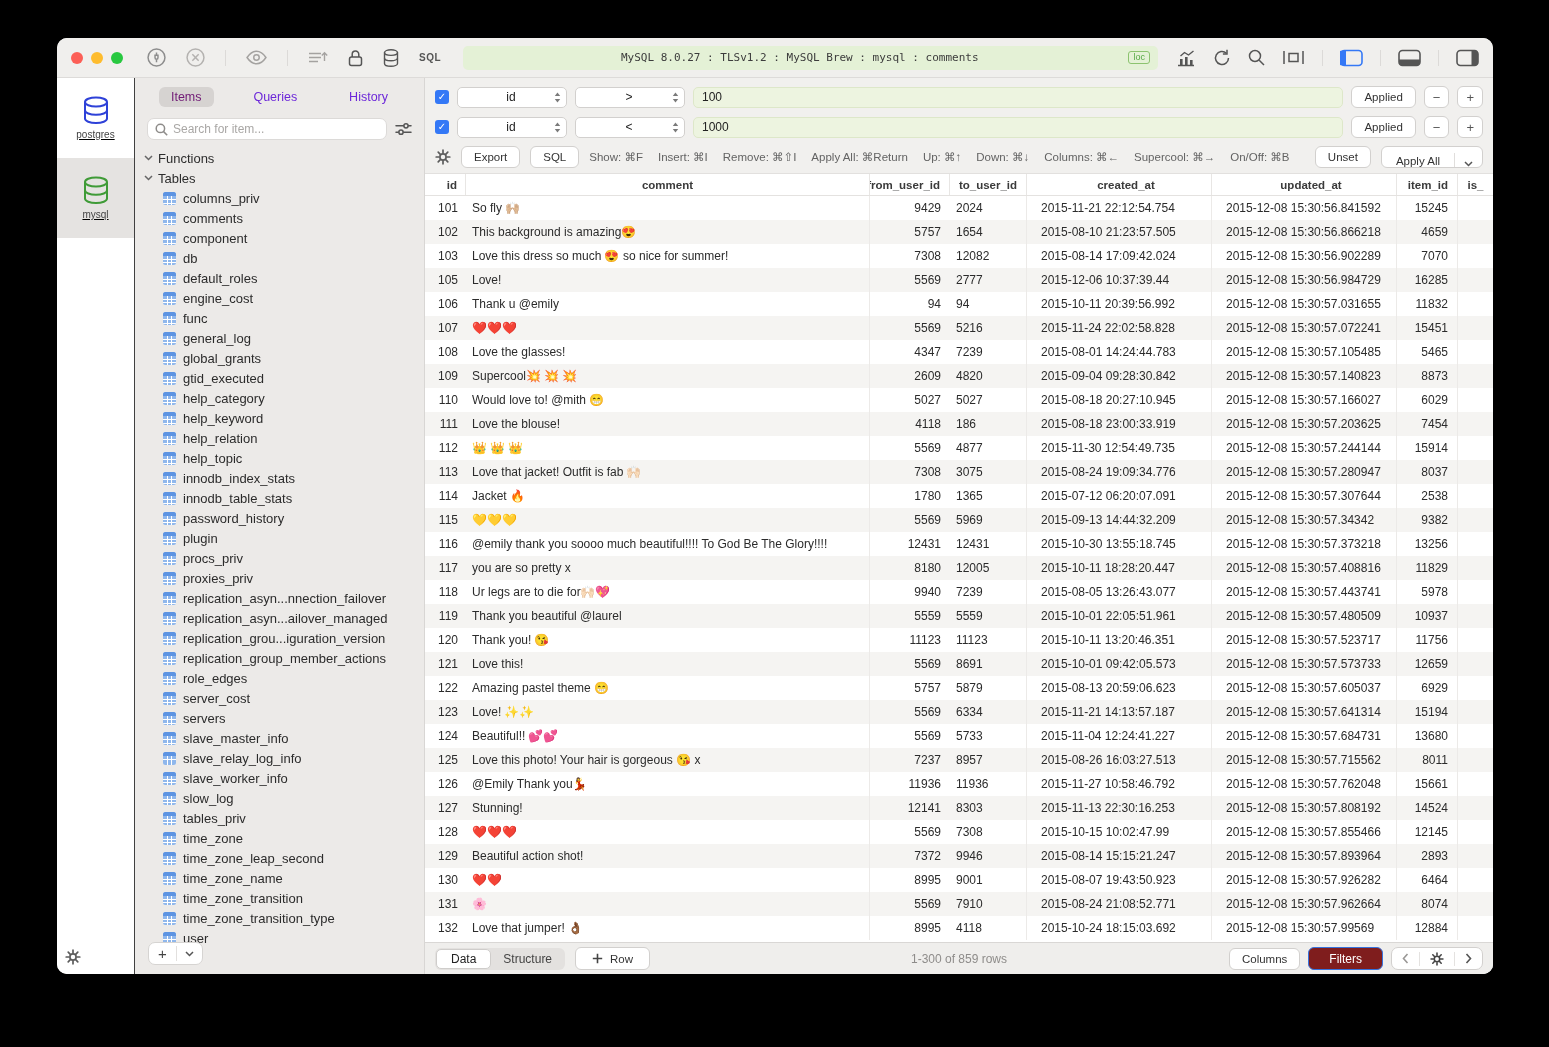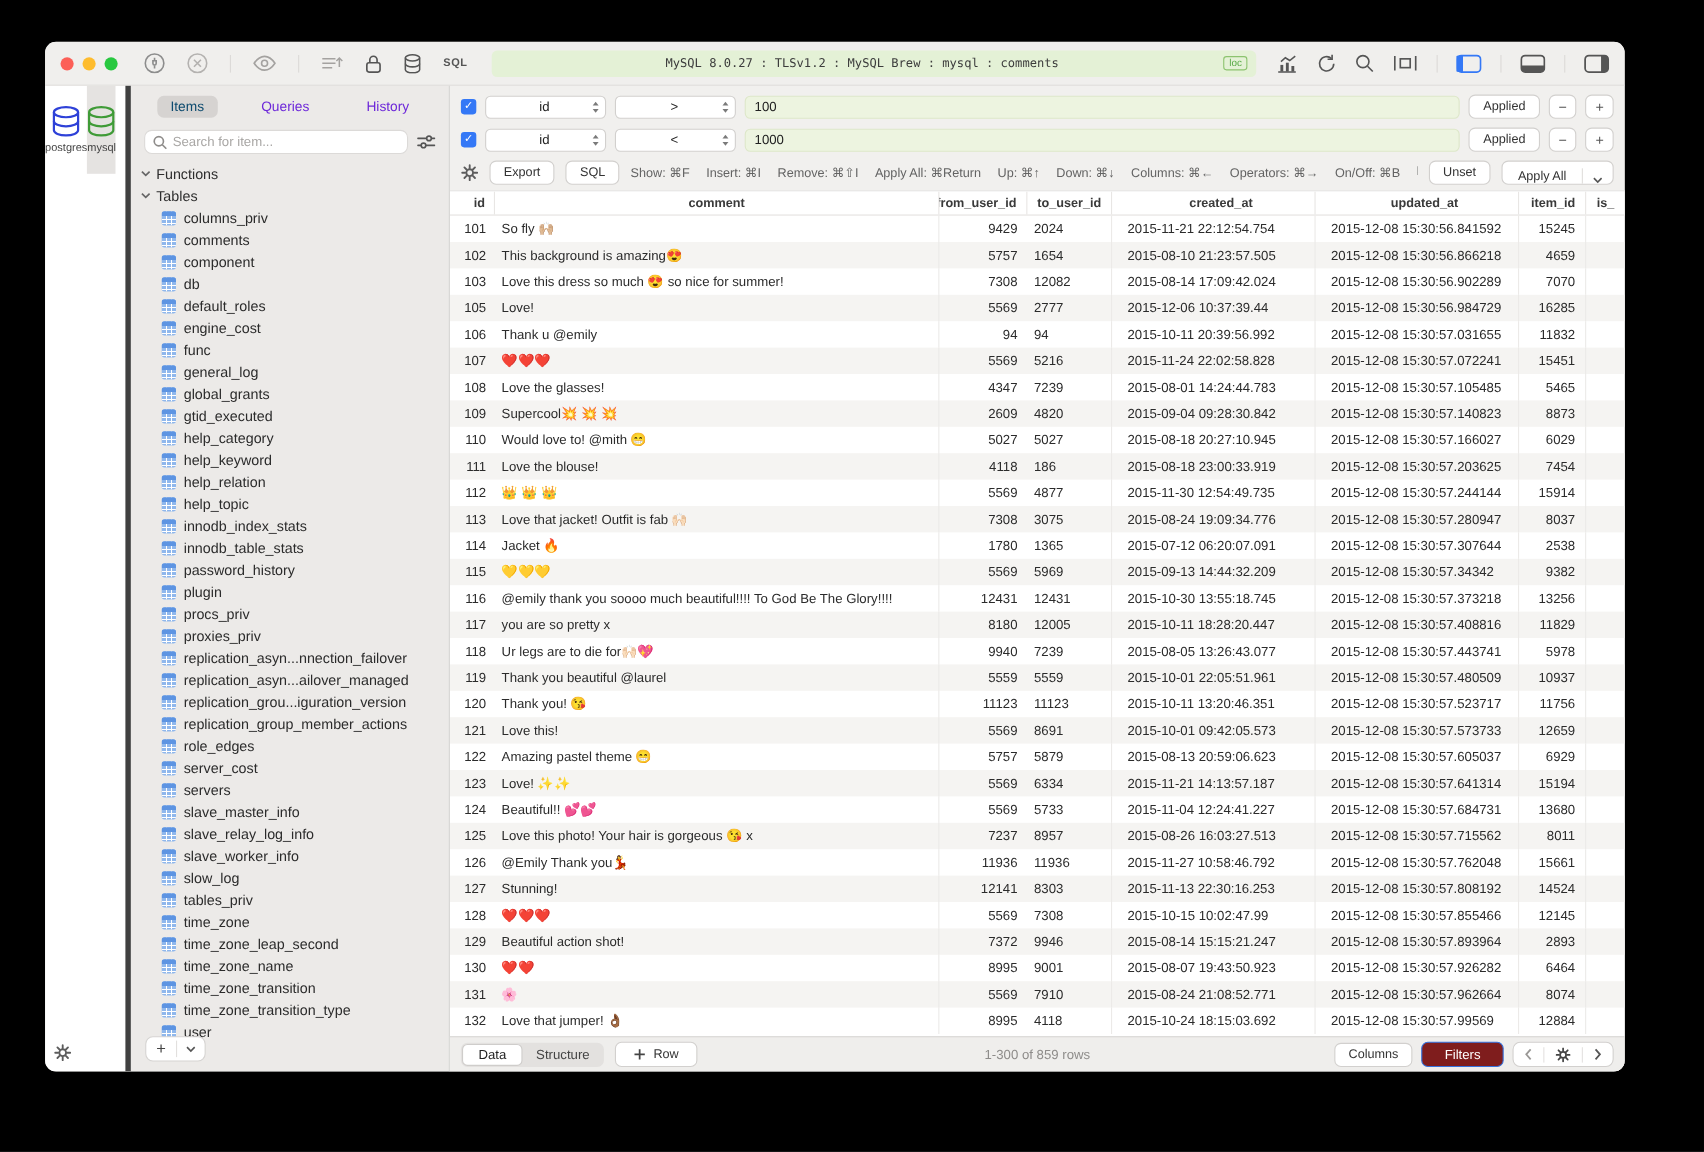--- a/index.html
+++ b/index.html
@@ -1,46 +1,46 @@
 <!DOCTYPE html>
 <html><head>
 <meta charset="utf-8">
 <style>
   * { margin:0; padding:0; box-sizing:border-box; }
   html,body { width:1549px; height:1047px; background:#000; font-family:"Liberation Sans", sans-serif; overflow:hidden; }
-  .window { position:absolute; left:41px; top:38px; width:1436px; height:936px; background:#f1f0ee; border-radius:10px; overflow:hidden; box-shadow:0 22px 70px rgba(0,0,0,.65); display:flex; flex-direction:column; }
+  .window { position:absolute; left:57px; top:38px; width:1436px; height:936px; background:#f1f0ee; border-radius:10px; overflow:hidden; box-shadow:0 22px 70px rgba(0,0,0,.65); display:flex; flex-direction:column; }
 
   
   .titlebar { height:40px; flex:0 0 40px; background:#f0efed; border-bottom:1px solid #dddbd9; display:flex; align-items:center; padding:0 14px; }
   .traffic { display:flex; gap:8px; margin-right:24px; }
   .light { width:12px; height:12px; border-radius:50%; }
   .light.red{background:#fc5f57}.light.yellow{background:#febc2e}.light.green{background:#28c840}
   .tb-icons { display:flex; align-items:center; gap:20px; color:#8d8d8d; }
   .tb-sep { width:1px; height:16px; background:#dcdad8; }
   .sql-label { font-size:10px; font-weight:bold; color:#555; letter-spacing:.5px; }
   .conn-bar { margin-left:22px; width:762px; height:24px; background:#e4f1d6; border-radius:5px; display:flex; align-items:center; padding:0 8px; }
   .conn-title { flex:1; text-align:center; font-family:"DejaVu Sans Mono", monospace; font-size:11px; color:#3c3c3c; white-space:nowrap; overflow:hidden; }
   .loc-badge { font-size:9px; color:#56a944; border:1px solid #8cc36f; border-radius:3px; padding:1px 4px; line-height:1; }
   .tb-right { display:flex; align-items:center; gap:17px; margin-left:18px; }
 
   
   .body { flex:1; display:flex; min-height:0; }
 
   
-  .conn-strip { width:78px; flex:0 0 78px; background:#fff; border-right:5px solid #404040; display:flex; position:relative; }
+  .conn-strip { width:78px; flex:0 0 78px; background:#fff; border-right:1px solid #404040; display:flex; flex-direction:column; position:relative;text-decoration:underline; }
   .conn-item { height:80px; display:flex; flex-direction:column; align-items:center; justify-content:center; gap:4px; cursor:default; }
   .conn-item.selected { background:#e5e3e1; }
   .conn-label { font-size:10px; color:#444; }
   .strip-gear { position:absolute; left:8px; bottom:9px; }
 
   
   .sidebar { width:290px; flex:0 0 290px; background:#eceae8; border-right:1px solid #d8d6d4; display:flex; flex-direction:column; position:relative; }
   .side-tabs { display:flex; align-items:center; justify-content:space-around; padding:9px 10px 5px; }
   .side-tab { font-size:12.5px; color:#6d28d9; padding:3px 12px; border-radius:6px; }
-  .side-tab.active { background:#d6d3d1; color:#0c4a6e; }
+  .side-tab.active { background:#d6d3d1; color:#701a75; }
   .search-row { display:flex; align-items:center; gap:8px; padding:6px 12px 4px; }
   .search-box { flex:1; height:22px; background:#fff; border:1px solid #dcdad8; border-radius:7px; display:flex; align-items:center; gap:5px; padding:0 7px; }
   .search-box input { border:none; outline:none; flex:1; font-size:12px; color:#333; background:transparent; font-family:"Liberation Sans", sans-serif; }
   .search-box input::placeholder { color:#a9a7a5; }
   .tree { flex:1; overflow:hidden; padding-top:4px; }
   .tree-group { display:flex; align-items:center; gap:5px; height:20px; padding-left:9px; font-size:13px; color:#2d2d2d; }
   .tree-item { display:flex; align-items:center; gap:7px; height:20px; padding-left:28px; font-size:13px; color:#2b2b2b; white-space:nowrap; cursor:default; }
   .tbl-icon { width:13px; height:13px; border-radius:2.5px; background:#8fb7ec; position:relative; flex:0 0 13px; overflow:hidden; }
   .tbl-icon::before { content:""; position:absolute; inset:0; background:
     linear-gradient(#5d94e2 0 4px, transparent 4px),
@@ -512,21 +512,21 @@
           <span class="pill">Export</span>
           <span class="pill">SQL</span>
           <div class="shortcuts">
               <span>Show: ⌘F</span>
               <span>Insert: ⌘I</span>
               <span>Remove: ⌘⇧I</span>
               <span>Apply All: ⌘Return</span>
               <span>Up: ⌘↑</span>
               <span>Down: ⌘↓</span>
               <span>Columns: ⌘←</span>
-              <span>Operators: ⌘→</span>
+              <span>Supercool: ⌘→</span>
               <span>On/Off: ⌘B</span>
               <span>Exit: Esc</span>
             </div>
           <span class="pill">Unset</span>
           <span class="pill applyall">
             <span class="lbl">Apply All</span>
             <span class="dv"></span>
             <span class="ch">
                 <svg width="9" height="6" viewBox="0 0 9 6" fill="none" stroke="#555" stroke-width="1.5">
                   <path d="M1 1l3.5 3.5L8 1"></path>

